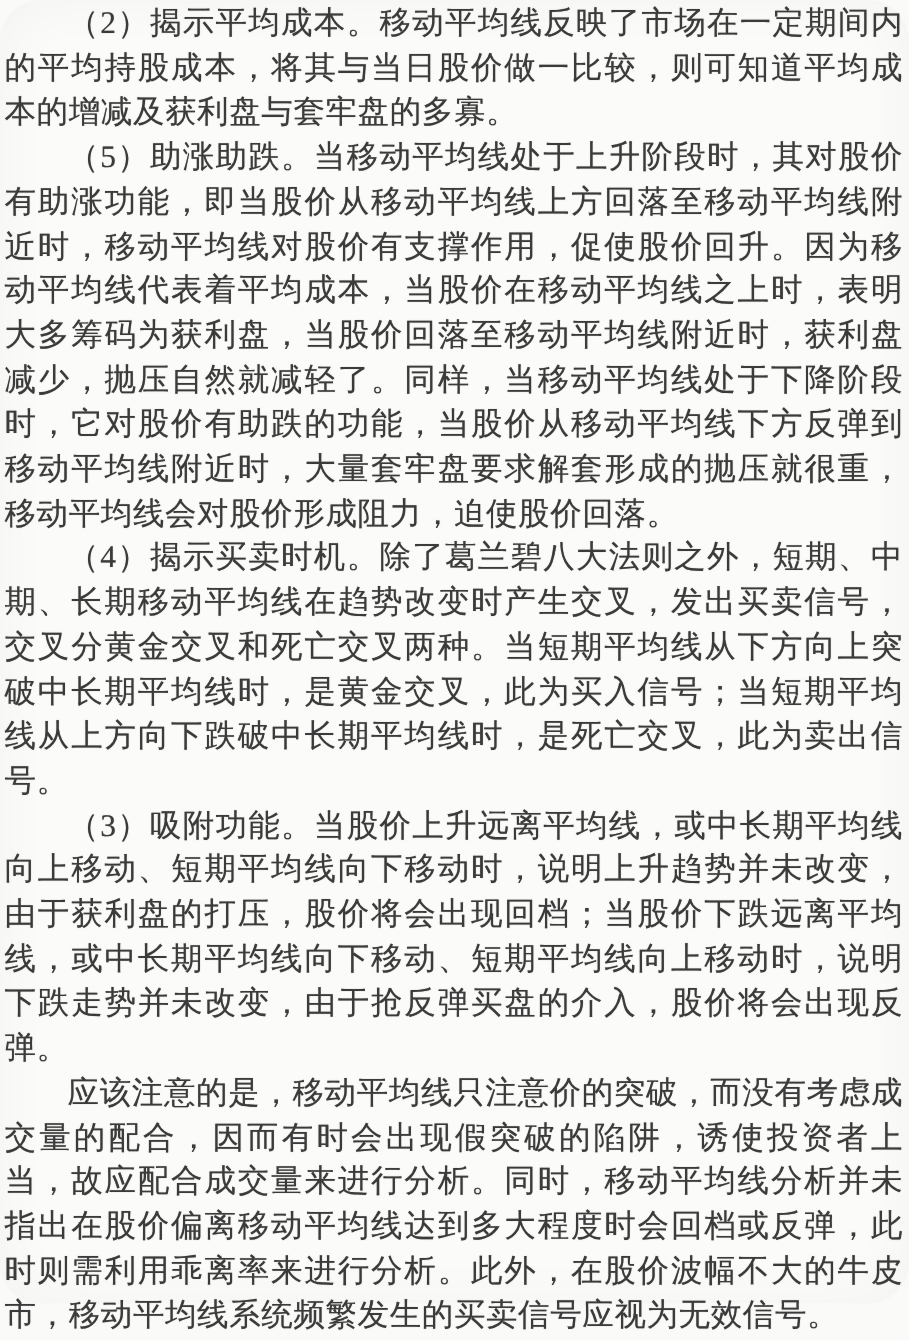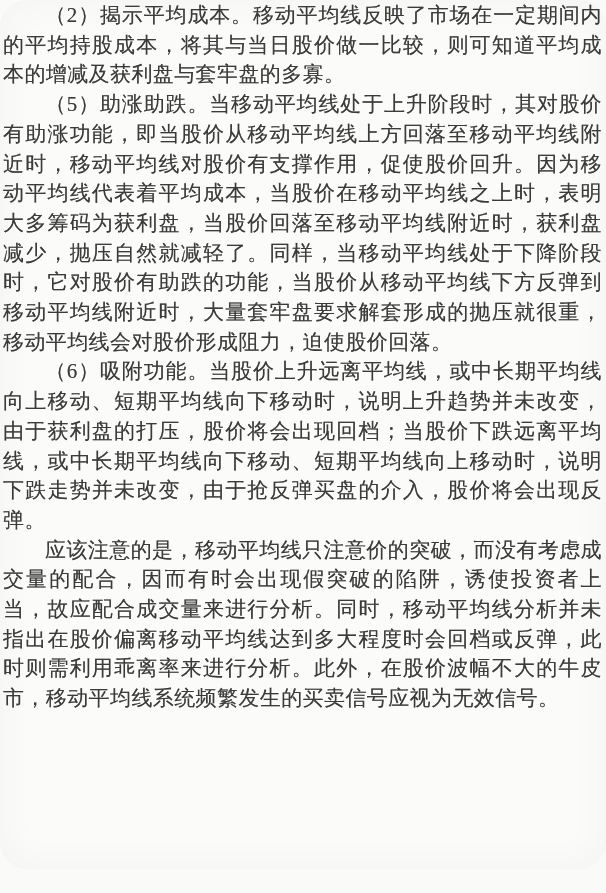--- a/index.html
+++ b/index.html
@@ -34,15 +34,16 @@
     text-justify: inter-character;
     word-break: break-all;
   }
 </style>
 </head>
 <body>
 
 <div class="page">
   <p>（2）揭示平均成本。移动平均线反映了市场在一定期间内的平均持股成本，将其与当日股价做一比较，则可知道平均成本的增减及获利盘与套牢盘的多寡。</p>
   <p>（5）助涨助跌。当移动平均线处于上升阶段时，其对股价有助涨功能，即当股价从移动平均线上方回落至移动平均线附近时，移动平均线对股价有支撑作用，促使股价回升。因为移动平均线代表着平均成本，当股价在移动平均线之上时，表明大多筹码为获利盘，当股价回落至移动平均线附近时，获利盘减少，抛压自然就减轻了。同样，当移动平均线处于下降阶段时，它对股价有助跌的功能，当股价从移动平均线下方反弹到移动平均线附近时，大量套牢盘要求解套形成的抛压就很重，移动平均线会对股价形成阻力，迫使股价回落。</p>
-  <p>（6）吸附功能。当股价上升远离平均线，或中长期平均线向上移动、短期平均线向下移动时，说明上升趋势并未改变，由于获利盘的打压，股价将会出现回档；当股价下跌远离平均线，或中长期平均线向下移动、短期平均线向上移动时，说明下跌走势并未改变，由于抢反弹买盘的介入，股价将会出现反弹。</p>
+  <p>（4）揭示买卖时机。除了葛兰碧八大法则之外，短期、中期、长期移动平均线在趋势改变时产生交叉，发出买卖信号，交叉分黄金交叉和死亡交叉两种。当短期平均线从下方向上突破中长期平均线时，是黄金交叉，此为买入信号；当短期平均线从上方向下跌破中长期平均线时，是死亡交叉，此为卖出信号。</p>
+  <p>（3）吸附功能。当股价上升远离平均线，或中长期平均线向上移动、短期平均线向下移动时，说明上升趋势并未改变，由于获利盘的打压，股价将会出现回档；当股价下跌远离平均线，或中长期平均线向下移动、短期平均线向上移动时，说明下跌走势并未改变，由于抢反弹买盘的介入，股价将会出现反弹。</p>
   <p>应该注意的是，移动平均线只注意价的突破，而没有考虑成交量的配合，因而有时会出现假突破的陷阱，诱使投资者上当，故应配合成交量来进行分析。同时，移动平均线分析并未指出在股价偏离移动平均线达到多大程度时会回档或反弹，此时则需利用乖离率来进行分析。此外，在股价波幅不大的牛皮市，移动平均线系统频繁发生的买卖信号应视为无效信号。</p>
 </div>
 
 </body></html>

